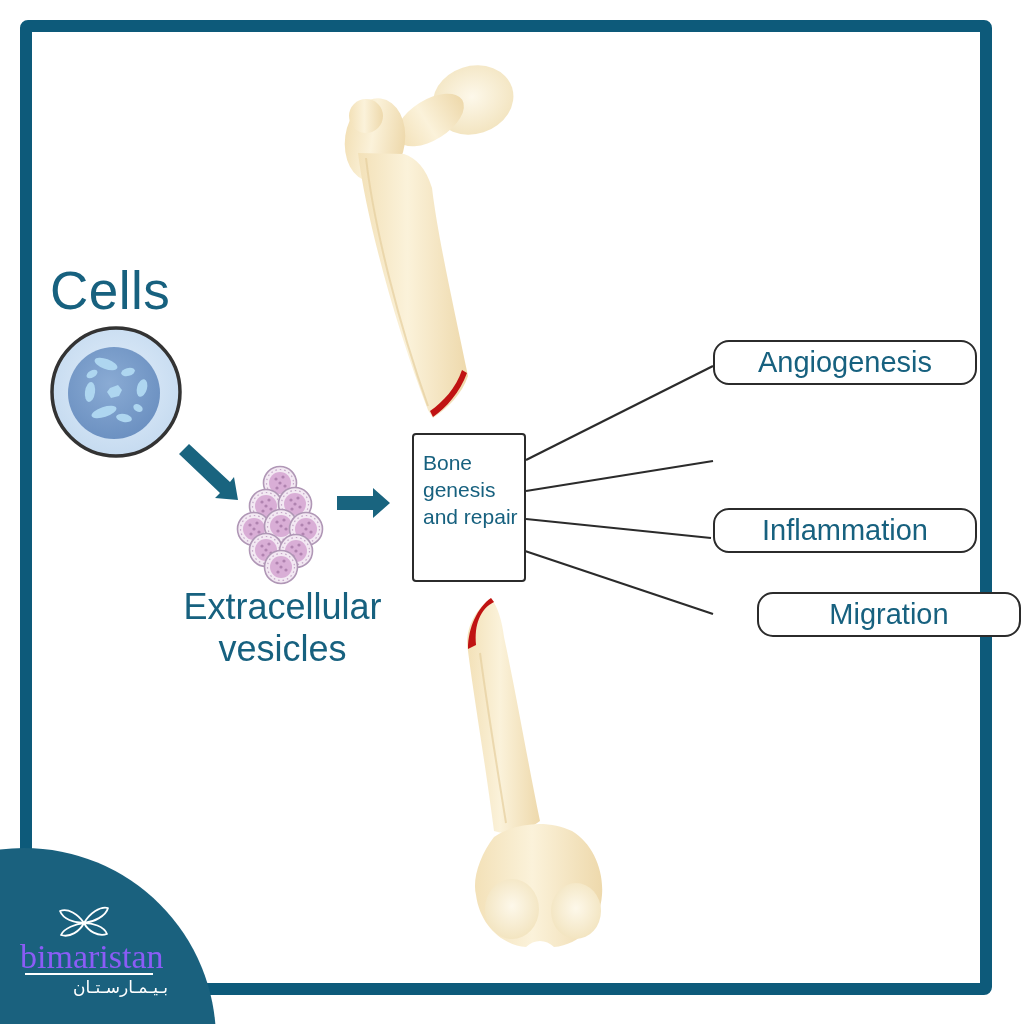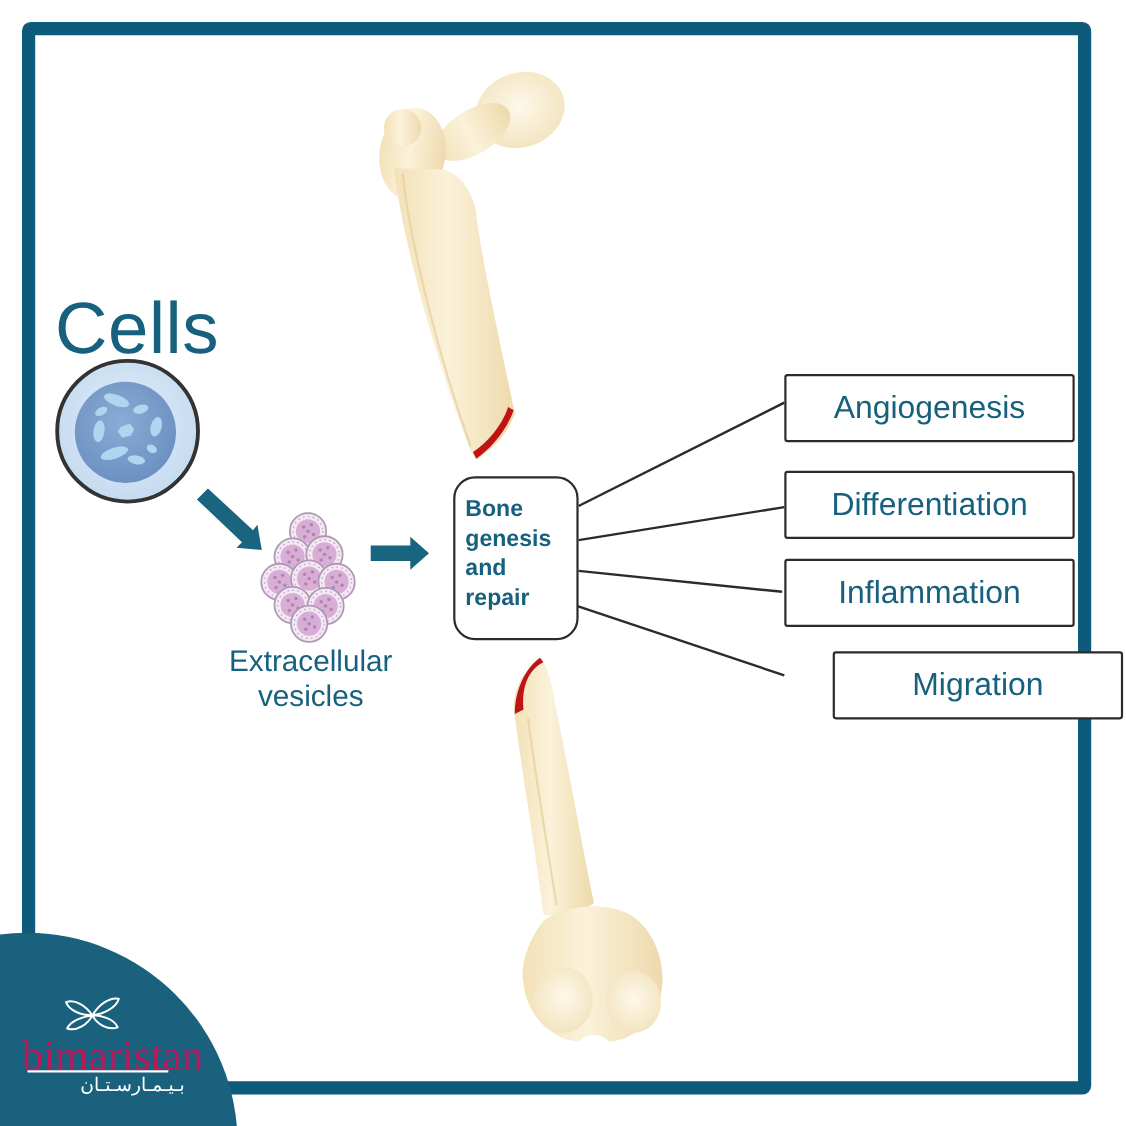--- a/index.html
+++ b/index.html
@@ -2,34 +2,34 @@
 <html><head>
 <meta charset="utf-8">
 <style>
   html,body{margin:0;padding:0;background:#ffffff;}
   .page{position:relative;width:1024px;height:1024px;background:#ffffff;overflow:hidden;
         font-family:"Liberation Sans",sans-serif;}
   .frame{position:absolute;left:20px;top:20px;width:972px;height:975px;box-sizing:border-box;
          border:12px solid #0d5a7a;border-radius:8px;pointer-events:none;z-index:3;}
   svg.art{position:absolute;left:0;top:0;z-index:2;}
   .label{position:absolute;color:#17617f;z-index:4;}
-  .cells-label{left:50px;top:260px;font-size:66px;letter-spacing:0.5px;}
-  .vesicles-label{left:160px;top:586px;width:245px;text-align:center;font-size:27px;line-height:1.18;}
+  .cells-label{left:50px;top:260px;font-size:53px;letter-spacing:0.5px;}
+  .vesicles-label{left:160px;top:586px;width:245px;text-align:center;font-size:36px;line-height:1.18;}
   .genesis-box{position:absolute;left:412px;top:433px;width:114px;height:149px;box-sizing:border-box;
-               background:#ffffff;border:2.5px solid #2b2b2b;border-radius:20px;z-index:4;
-               padding:15px 3px 0 9px;color:#17617f;font-size:21px;line-height:1.28;font-weight:bold;}
-  .outcome-box{position:absolute;left:713px;width:264px;height:62px;box-sizing:border-box;
-               background:#ffffff;border:2.5px solid #2b2b2b;border-radius:3px;z-index:4;
+               background:#ffffff;border:2.5px solid #2b2b2b;border-radius:4px;z-index:4;
+               padding:15px 3px 0 9px;color:#17617f;font-size:21px;line-height:1.28;}
+  .outcome-box{position:absolute;left:713px;width:264px;height:45px;box-sizing:border-box;
+               background:#ffffff;border:2.5px solid #2b2b2b;border-radius:16px;z-index:4;
                display:flex;align-items:center;justify-content:center;color:#17617f;font-size:29px;}
   .outcome-1{top:340px;} .outcome-2{top:428px;} .outcome-3{top:508px;} .outcome-4{top:592px;margin-left:44px;}
   .logo-disc{position:absolute;left:-168px;top:848px;width:384px;height:384px;border-radius:50%;
              background:#1a617e;z-index:5;}
   .logo-icon{position:absolute;left:56px;top:903px;z-index:6;}
-  .logo-name{position:absolute;left:20px;top:938px;width:140px;text-align:center;color:#be185d;
-             font-family:"Liberation Serif",serif;font-size:39px;z-index:6;}
+  .logo-name{position:absolute;left:20px;top:938px;width:140px;text-align:center;color:#8b5cf6;
+             font-family:"Liberation Serif",serif;font-size:34px;z-index:6;}
   .logo-underline{position:absolute;left:25px;top:973px;width:128px;height:2px;background:#ffffff;z-index:6;}
   .logo-arabic{position:absolute;left:12px;top:977px;width:156px;text-align:right;direction:rtl;
                color:#ffffff;font-family:"DejaVu Sans",sans-serif;font-size:17px;z-index:6;}
 </style>
 </head>
 <body>
 
 <div class="page">
 
   <svg class="art" width="1024" height="1024" viewBox="0 0 1024 1024">
@@ -215,23 +215,20 @@
 
   <div class="label vesicles-label">Extracellular vesicles</div>
 
   <div class="genesis-box">
     <span>Bone genesis and repair</span>
   </div>
 
   <div class="outcome-box outcome-1">
     <span>Angiogenesis</span>
   </div>
-  <div class="outcome-box outcome-2">
-    <span>Differentiation</span>
-  </div>
   <div class="outcome-box outcome-3">
     <span>Inflammation</span>
   </div>
   <div class="outcome-box outcome-4">
     <span>Migration</span>
   </div>
 
   <div class="logo-disc"></div>
   <svg class="logo-icon" width="56" height="38" viewBox="0 0 56 38">
     <g fill="none" stroke="#ffffff" stroke-width="1.8" stroke-linejoin="round">

